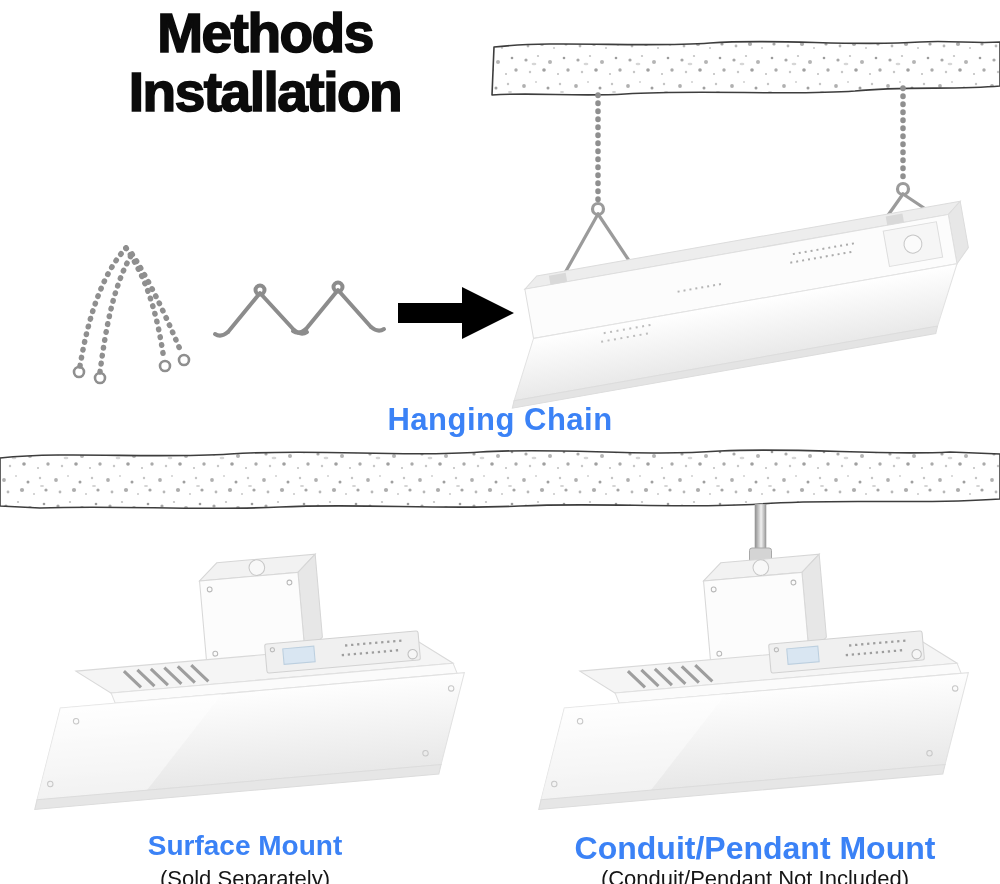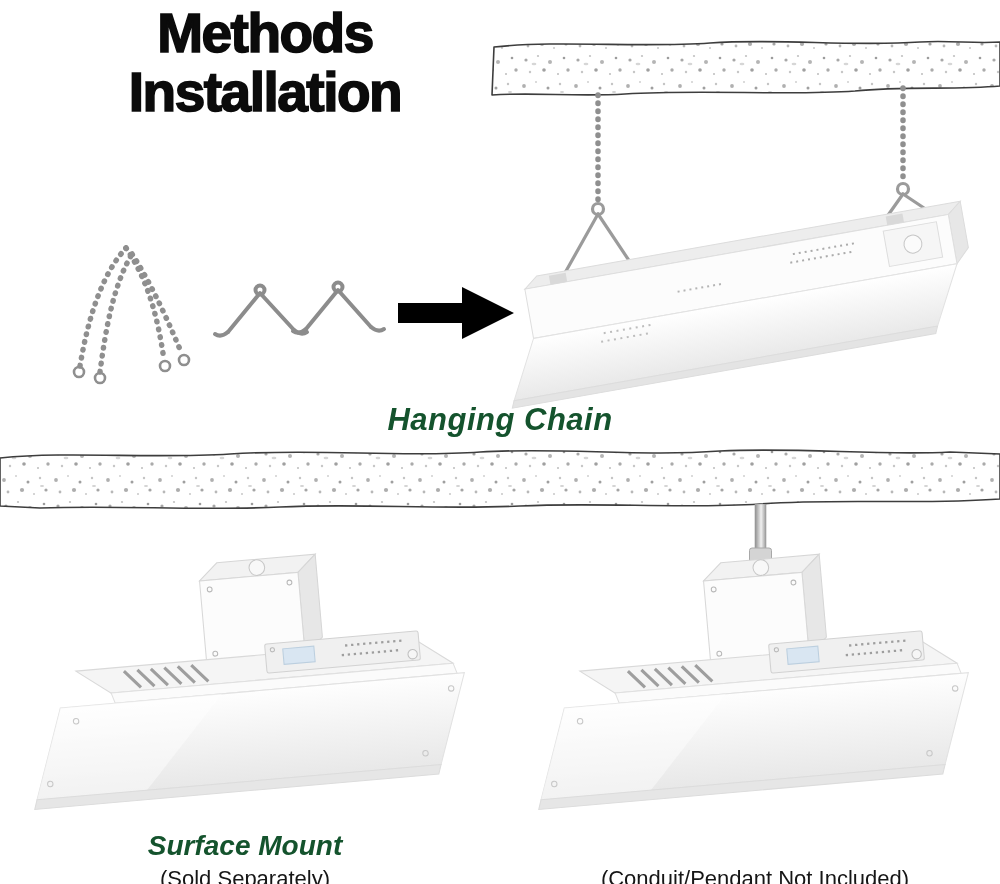--- a/index.html
+++ b/index.html
@@ -12,21 +12,21 @@
   .art { position:absolute; display:block; }
   .art.top { left:0; top:0; width:1000px; height:450px; }
   .art.mid { left:0; top:446px; width:1000px; height:66px; }
   .art.bottom { left:0; top:504px; width:1000px; height:316px; }
 
   .title {
     position:absolute; left:60px; top:4px; width:410px; text-align:center;
     font-size:55px; line-height:1.08; font-weight:900; letter-spacing:-1.5px;
     color:#0b0b0b; -webkit-text-stroke:1.6px #0b0b0b;
   }
-  .caption { position:absolute; text-align:center; color:#14532d;font-style:italic; }
+  .caption { position:absolute; text-align:center; color:#3b82f6; }
   .caption.hanging { top:402px; left:200px; width:600px; font-size:31px; font-weight:600; letter-spacing:0.5px; }
   .caption.surface { top:830px; left:15px;  width:460px; font-size:28px; font-weight:600; }
   .caption.conduit { top:830px; left:520px; width:470px; font-size:32px; font-weight:600; }
   .note { position:absolute; text-align:center; color:#161616; font-size:22px; font-weight:500; }
   .note.surface { top:866px; left:15px; width:460px; }
   .note.conduit { top:866px; left:520px; width:470px; }
 
   .chain-stroke { stroke:#8f8f8f; stroke-width:5.5; stroke-dasharray:0.6 7.4; stroke-linecap:round; fill:none; }
   .hookline { stroke:#9b9b9b; stroke-width:3.2; fill:none; stroke-linecap:round; }
   .arrow { fill:var(--arrow,#000); }
@@ -218,15 +218,16 @@
       <rect x="755" y="0" width="11" height="64" fill="url(#rodG)" stroke="#9a9a9a" stroke-width="0.6"></rect>
       <rect x="749.5" y="44" width="22" height="15" rx="2.5" fill="#d4d4d4" stroke="#a8a8a8"></rect>
     </g>
 
     <use href="#fixt" transform="translate(16,56) scale(1.04)"></use>
     <use href="#fixt" transform="translate(520,56) scale(1.04)"></use>
   </svg>
 
   <div class="caption surface">Surface Mount</div>
   <div class="note surface">(Sold Separately)</div>
+  <div class="caption conduit">Conduit/Pendant Mount</div>
   <div class="note conduit">(Conduit/Pendant Not Included)</div>
 
 </div>
 
 </body></html>

